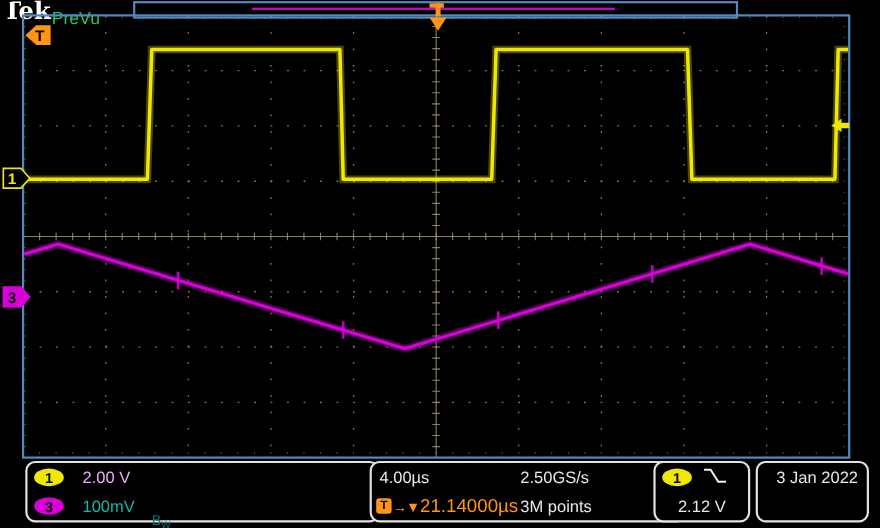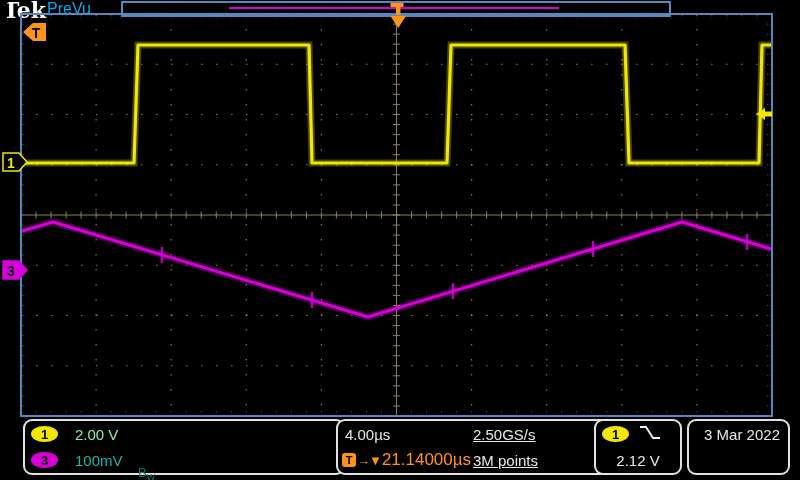--- a/index.html
+++ b/index.html
@@ -1,40 +1,40 @@
 <!DOCTYPE html>
 <html><head>
 <meta charset="utf-8">
 <style>
   html,body{margin:0;padding:0;background:#000;}
   .screen{position:relative;width:800px;height:480px;background:#000;overflow:hidden;
           font-family:"Liberation Sans",sans-serif;border-radius:17px;}
   
   .logo{position:absolute;left:3px;top:-3px;color:#fff;font-family:"DejaVu Serif",serif;
         font-weight:bold;font-size:22px;letter-spacing:0px;}
-  .prevu{position:absolute;left:47px;top:0px;color:#0ea5e9;font-size:16px;}
+  .prevu{position:absolute;left:47px;top:9px;color:#22c55e;font-size:16px;}
   
   .recbar{position:absolute;left:121px;top:1px;width:546px;height:12px;
           border:2px solid #5688bd;background:#000;}
   .recline{position:absolute;left:106px;top:4px;width:330px;height:2px;background:#d800d8;}
   
   #scope-svg{position:absolute;left:0;top:0;}
   
   .sbox{position:absolute;top:419px;height:56px;border:2px solid #e2e2e2;border-radius:9px;
         background:#000;box-sizing:border-box;color:#e8e8e8;font-size:15px;}
   .srow{position:relative;height:26px;display:flex;align-items:center;}
   .badge{display:inline-block;width:27px;height:16px;line-height:17px;border-radius:50%;
          text-align:center;color:#000;font-weight:bold;font-size:13px;margin-left:6px;flex:0 0 auto;}
   .b-yel{background:#f0e800;}
   .b-mag{background:#d800d8;}
-  .yel{color:#86efac;} .mag{color:#14b8a6;} .org{color:#ff9518;}
+  .yel{color:#f0abfc;} .mag{color:#14b8a6;} .org{color:#ff9518;}
   .scale{margin-left:17px;}
   .bw{position:absolute;left:113px;top:18px;color:#0f766e;font-size:13px;font-weight:normal;}
   .bw .sub{font-size:9px;position:relative;top:3px;left:0px;}
-  .col2{position:absolute;left:135px;text-decoration:underline;}
+  .col2{position:absolute;left:135px;}
   .ticon{display:inline-block;width:14px;height:14px;line-height:14px;border-radius:3px;
          background:#ff9518;color:#000;font-weight:bold;font-size:11px;text-align:center;
          margin-left:4px;flex:0 0 auto;}
   .arrows{font-size:13px;margin-left:1px;letter-spacing:-1px;}
   .delay{font-size:17px;margin-left:1px;}
   .pad{margin-left:7px;}
   .right{position:absolute;right:8px;}
   .center{width:100%;text-align:center;}
   .slope{margin-left:9px;display:inline-block;}
 </style>
@@ -126,17 +126,17 @@
           </svg>
       </span>
     </div>
     <div class="srow">
       <span class="center">2.12 V</span>
     </div>
   </div>
 
   <div class="sbox" style="left:687px;width:103px;">
     <div class="srow">
-      <span class="right">3 Mar 2022</span>
+      <span class="right">3 Jan 2022</span>
     </div>
   </div>
 
 </div>
 
 </body></html>

